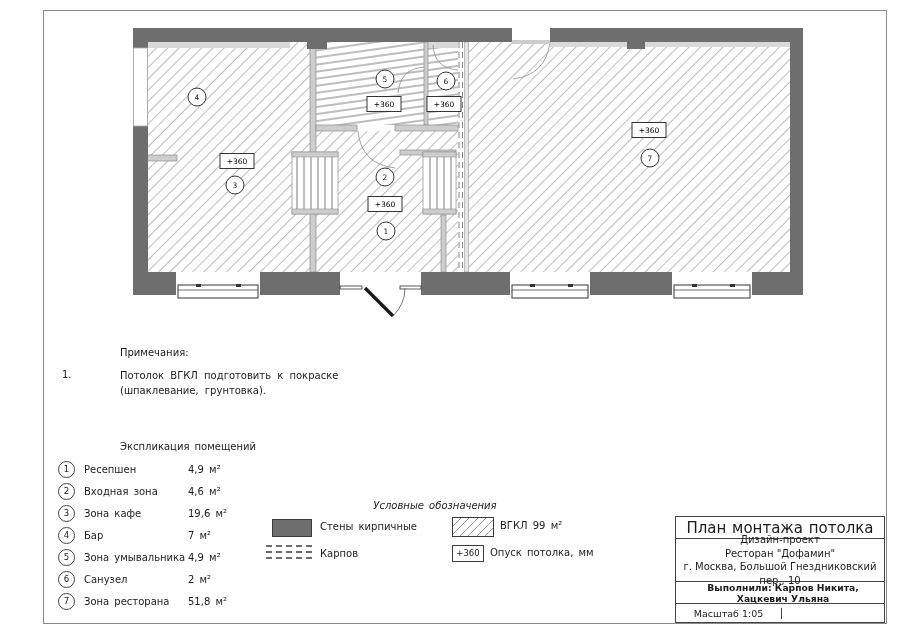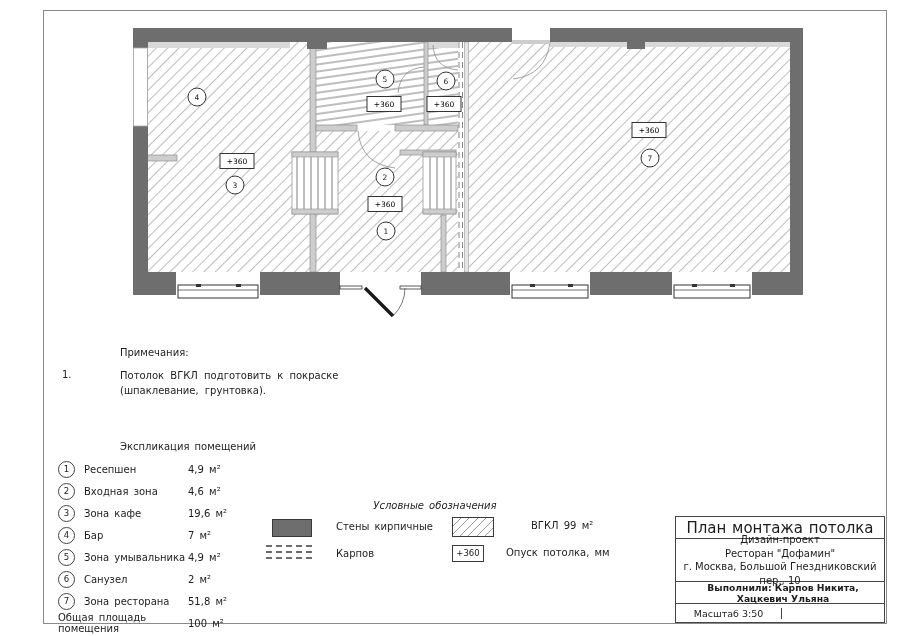--- a/index.html
+++ b/index.html
@@ -14,21 +14,21 @@
   
   .sched-title{left:58px;top:441px;width:260px;text-align:center;font-size:10px;word-spacing:2px;}
   #sched{left:58px;top:458px;width:250px;}
   .srow{display:grid;grid-template-columns:26px 104px auto;align-items:center;height:22px;}
   .scircle{width:15px;height:15px;border:1px solid #444;border-radius:50%;
            font-size:8.5px;line-height:15px;text-align:center;}
   .sname,.sarea{font-size:10px;word-spacing:2px;}
   .total{display:grid;grid-template-columns:130px auto;align-items:center;height:22px;}
   
   .leg-title{left:330px;top:500px;width:210px;text-align:center;font-size:10px;word-spacing:2px;font-style:italic;}
-  .leg-label{font-size:10px;word-spacing:2px;margin-left:16px;}
+  .leg-label{font-size:10px;word-spacing:2px;}
   .sw-wall{left:272px;top:519px;width:38px;height:16px;background:#6e6e6e;border:1px solid #3a3a3a;}
   .sw-beam{left:266px;top:545px;width:46px;height:14px;display:flex;flex-direction:column;justify-content:space-between;}
   .sw-beam span{display:block;border-top:2px dashed #6e6e6e;height:0;}
   .sw-hatch{left:452px;top:517px;width:40px;height:18px;border:1px solid #3a3a3a;
             background:repeating-linear-gradient(135deg,#fff 0 5px,#9a9a9a 5px 6px);}
   .sw-drop{left:452px;top:545px;width:30px;height:15px;border:1px solid #3a3a3a;background:#fff;
            font-size:8.5px;text-align:center;line-height:15px;}
   
   #tblock{left:675px;top:516px;width:210px;height:107px;border:1px solid #444;box-sizing:border-box;background:#fff;}
   .tb-r{box-sizing:border-box;border-bottom:1px solid #444;display:flex;align-items:center;justify-content:center;text-align:center;}
@@ -242,47 +242,43 @@
     <div class="srow">
       <span class="scircle">6</span>
       <span class="sname">Санузел</span>
       <span class="sarea">2 м²</span>
     </div>
     <div class="srow">
       <span class="scircle">7</span>
       <span class="sname">Зона ресторана</span>
       <span class="sarea">51,8 м²</span>
     </div>
-    <div class="total">
-      <span class="sname">Общая площадь помещения</span>
-      <span class="sarea">100 м²</span>
-    </div>
   </div>
 
   <div class="abs leg-title">Условные обозначения</div>
   <div class="abs sw-wall"></div>
   <div class="abs leg-label" style="left:320px;top:521px">Стены кирпичные</div>
   <div class="abs sw-beam">
       <span></span>
       <span></span>
       <span></span>
     </div>
   <div class="abs leg-label" style="left:320px;top:548px">Карпов</div>
   <div class="abs sw-hatch"></div>
-  <div class="abs leg-label" style="left:515px;top:520px">ВГКЛ 99 м²</div>
+  <div class="abs leg-label" style="left:500px;top:520px">ВГКЛ 99 м²</div>
   <div class="abs sw-drop">+360</div>
   <div class="abs leg-label" style="left:490px;top:547px">Опуск потолка, мм</div>
 
   <div class="abs" id="tblock">
     <div class="tb-r tb-r1">План монтажа потолка</div>
     <div class="tb-r tb-r2">
       <span>Дизайн-проект</span>
       <span>Ресторан "Дофамин"</span>
       <span>г. Москва, Большой Гнездниковский пер., 10</span>
     </div>
     <div class="tb-r tb-r3">Выполнили: Карпов Никита, Хацкевич Ульяна</div>
     <div class="tb-r tb-r4">
-      <div class="tb-c">Масштаб 3:50</div>
+      <div class="tb-c">Масштаб 1:05</div>
       <div class="tb-c"></div>
       <div class="tb-c"></div>
     </div>
   </div>
 </div>
 
 </body></html>

